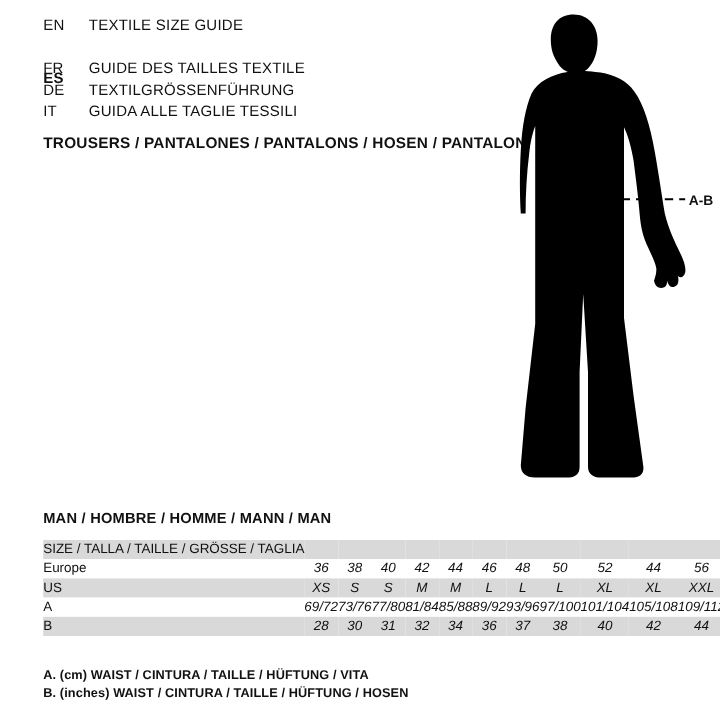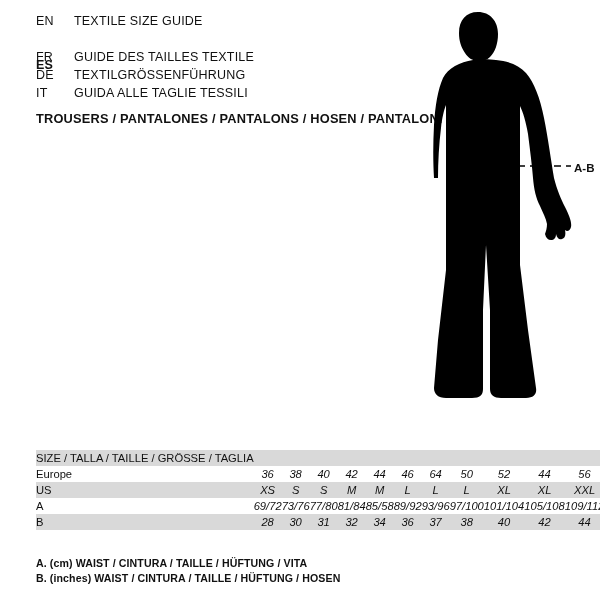--- a/index.html
+++ b/index.html
@@ -213,20 +213,21 @@
         C124,88 118,72 110,63
         C103,55 92,51 80,50
         C73,49 64,49 57,50
         Z"></path>
 
       <line x1="42" y1="156" x2="155" y2="156" stroke="#000000" stroke-width="1.6" stroke-dasharray="7,5"></line>
     </svg>
     <div class="ab-label">A-B</div>
   </div>
 
+  <div class="section-title">MAN / HOMBRE / HOMME / MANN / MAN</div>
 
   <table class="size-table">
     <tbody>
         <tr class="shaded header-row">
       <td class="label-cell">SIZE / TALLA / TAILLE / GRÖSSE / TAGLIA</td>
       <td class="val"></td>
       <td class="val"></td>
       <td class="val"></td>
       <td class="val"></td>
       <td class="val"></td>
@@ -238,21 +239,21 @@
       <td class="val"></td>
     </tr>
     <tr class="plain">
       <td class="label-cell">Europe</td>
       <td class="val">36</td>
       <td class="val">38</td>
       <td class="val">40</td>
       <td class="val">42</td>
       <td class="val">44</td>
       <td class="val">46</td>
-      <td class="val">64</td>
+      <td class="val">48</td>
       <td class="val">50</td>
       <td class="val">52</td>
       <td class="val">44</td>
       <td class="val">56</td>
     </tr>
     <tr class="shaded">
       <td class="label-cell">US</td>
       <td class="val">XS</td>
       <td class="val">S</td>
       <td class="val">S</td>
@@ -264,21 +265,21 @@
       <td class="val">XL</td>
       <td class="val">XL</td>
       <td class="val">XXL</td>
     </tr>
     <tr class="plain">
       <td class="label-cell">A</td>
       <td class="val">69/72</td>
       <td class="val">73/76</td>
       <td class="val">77/80</td>
       <td class="val">81/84</td>
-      <td class="val">85/58</td>
+      <td class="val">85/88</td>
       <td class="val">89/92</td>
       <td class="val">93/96</td>
       <td class="val">97/100</td>
       <td class="val">101/104</td>
       <td class="val">105/108</td>
       <td class="val">109/112</td>
     </tr>
     <tr class="shaded">
       <td class="label-cell">B</td>
       <td class="val">28</td>

